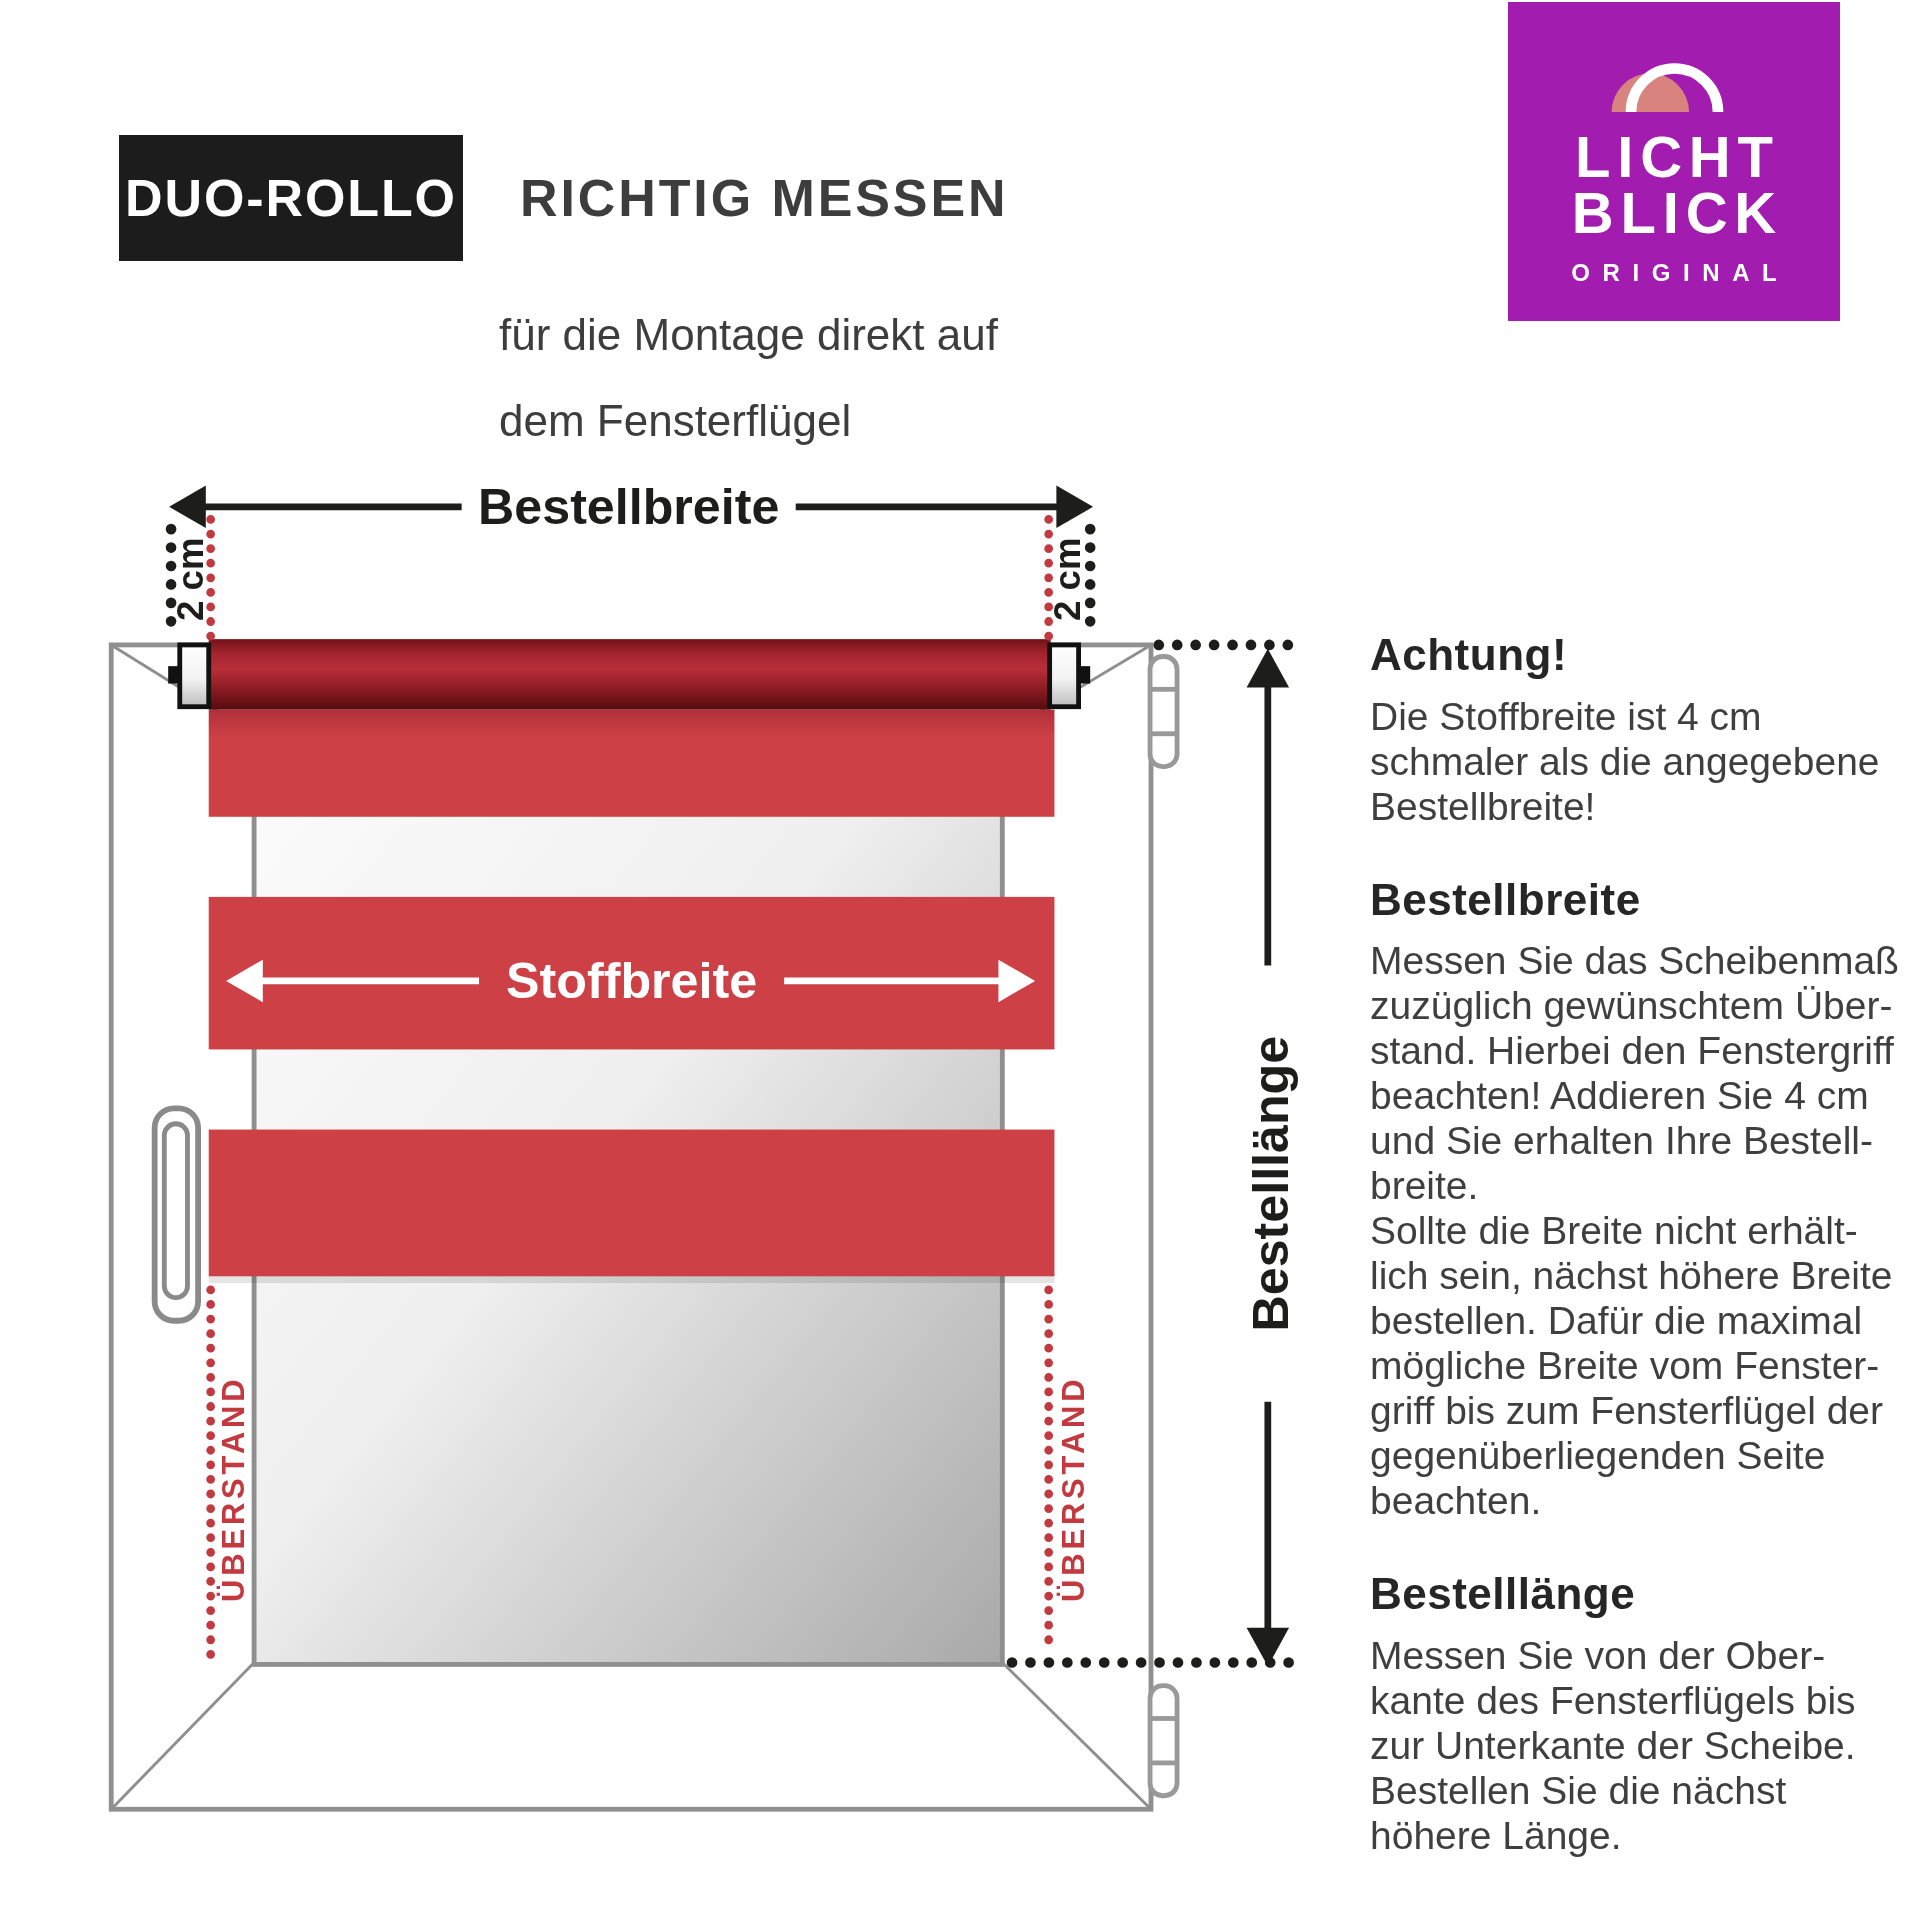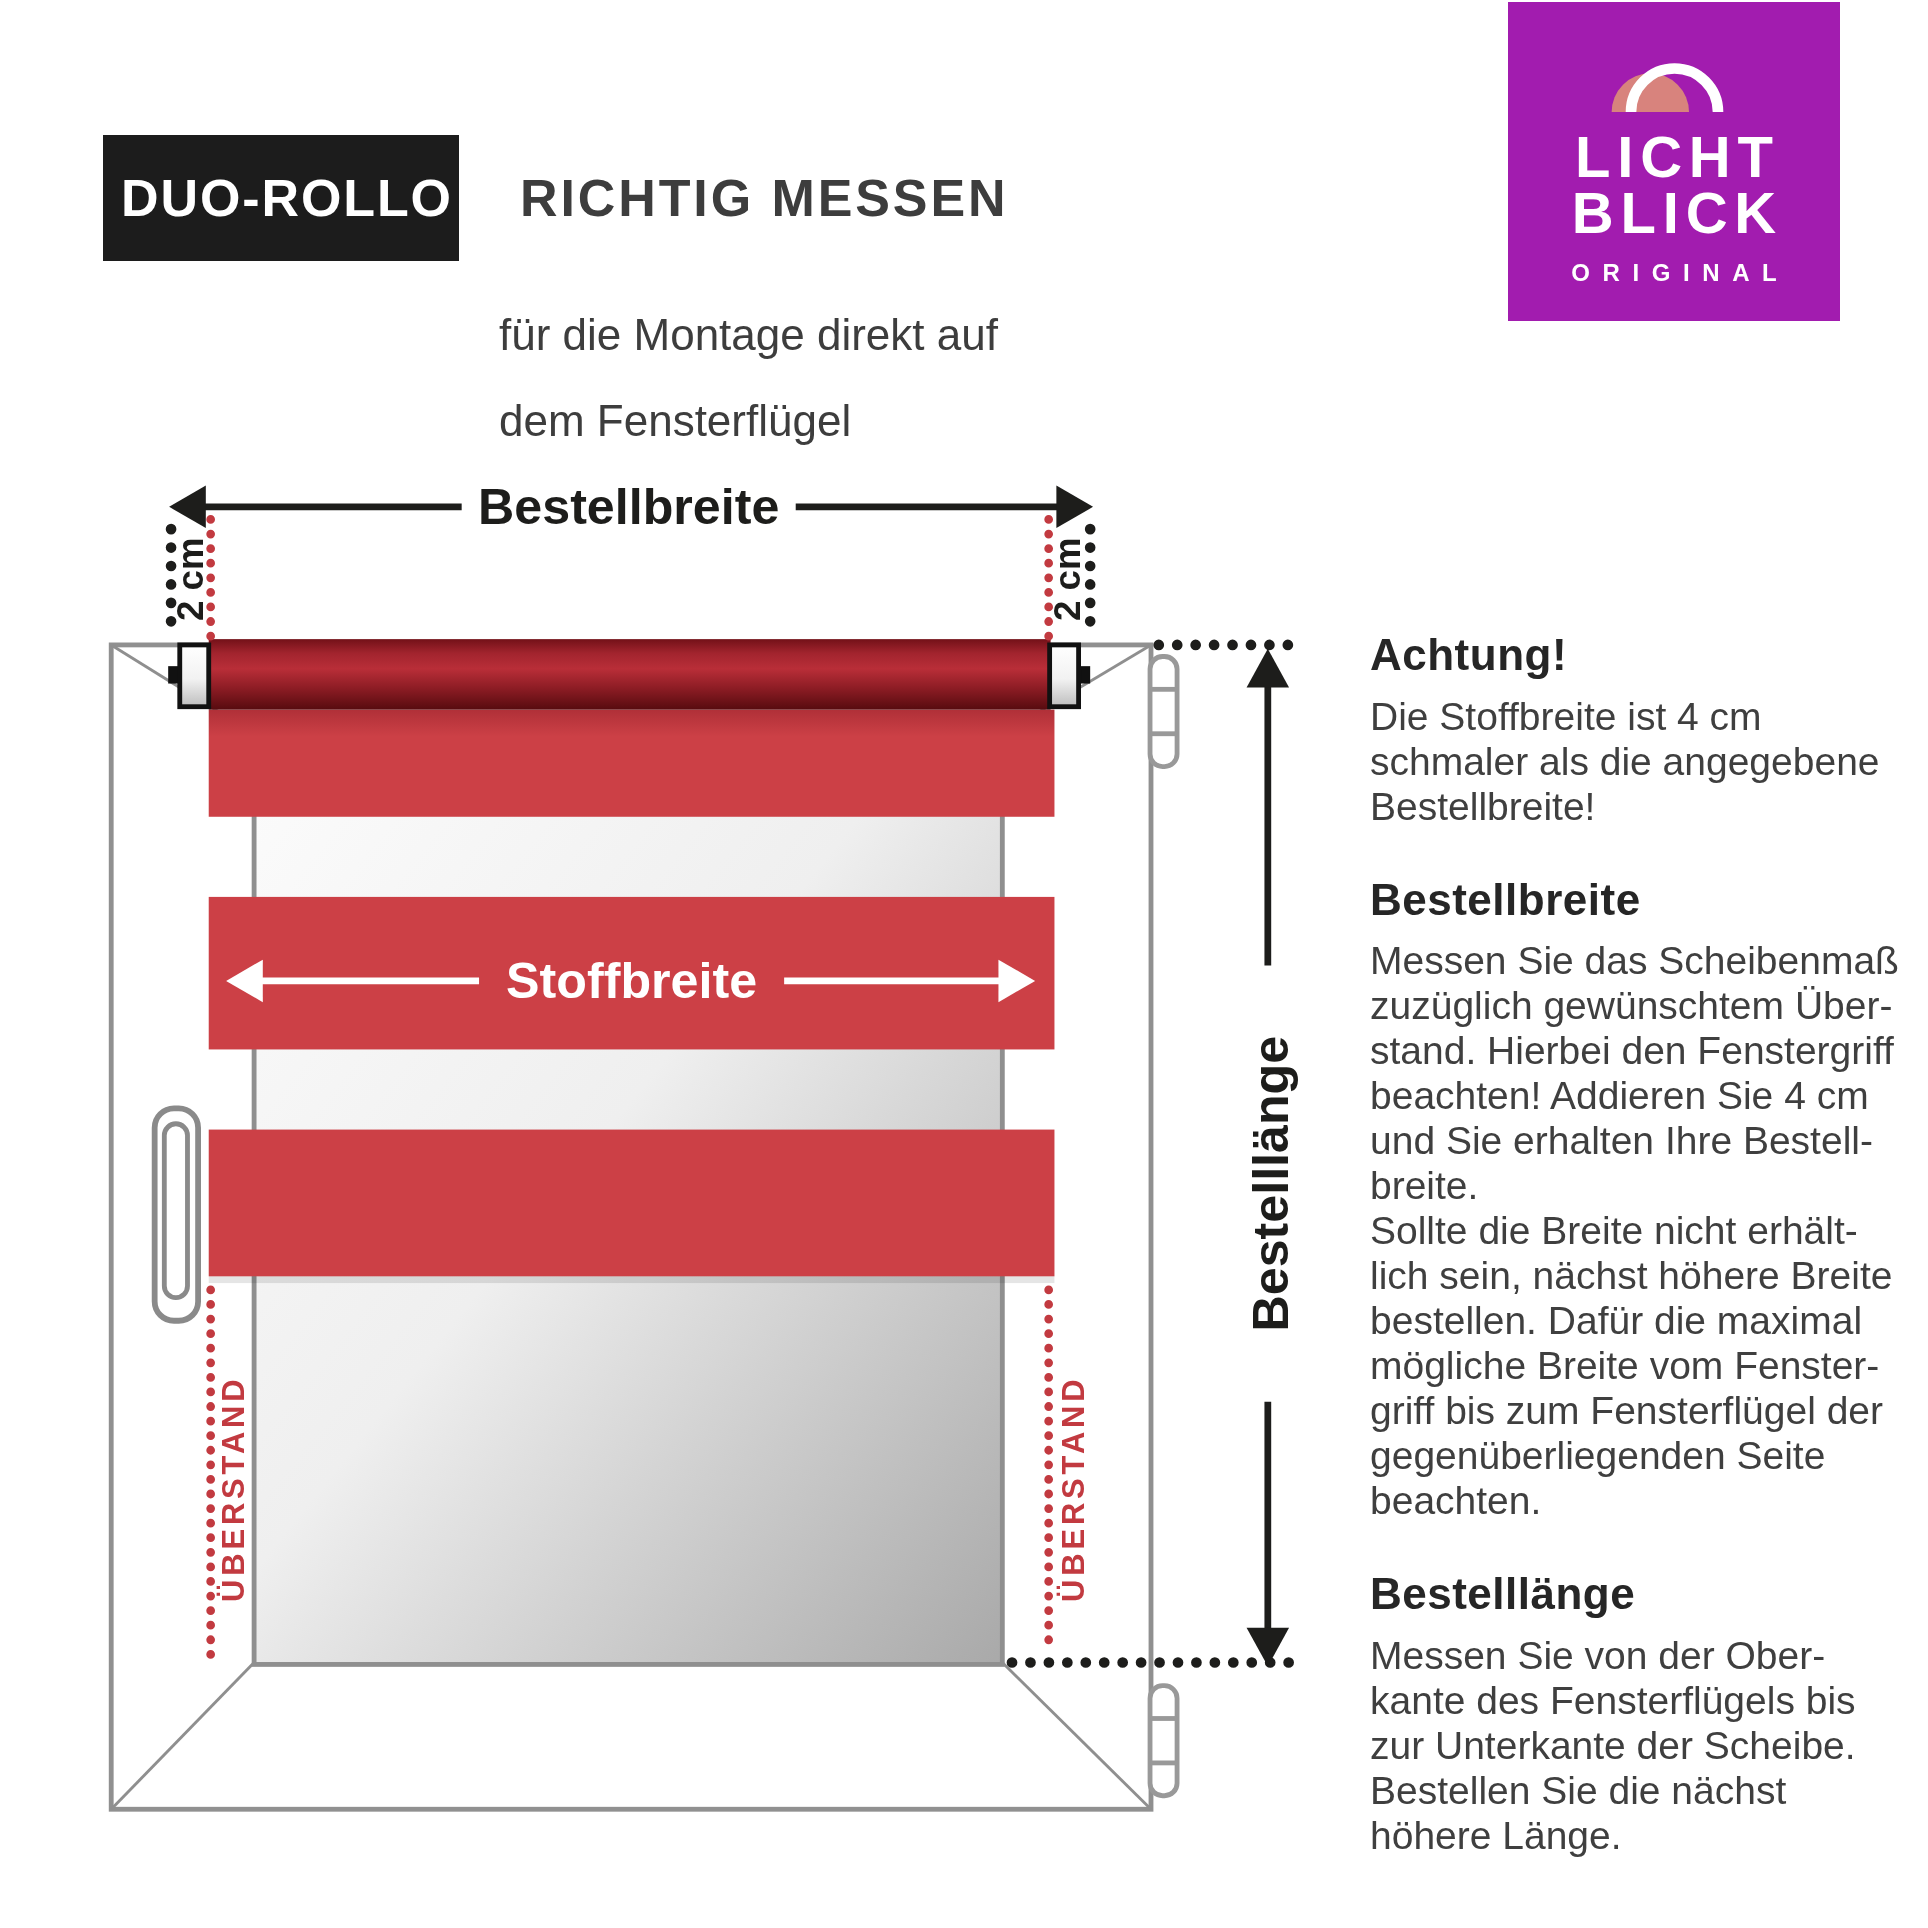--- a/index.html
+++ b/index.html
@@ -6,24 +6,24 @@
   body{
     width:1928px;height:1928px;
     background:#ffffff;
     font-family:"Liberation Sans", sans-serif;
     position:relative;
     overflow:hidden;
     color:#3d3d3d;
   }
   
   .badge{
-    position:absolute;left:103px;top:135px;width:344px;height:126px;
+    position:absolute;left:119px;top:135px;width:344px;height:126px;
     background:#1c1c1c;color:#ffffff;
     display:flex;align-items:center;justify-content:center;
-    font-size:52px;font-weight:bold;letter-spacing:1.9px;padding-left:12px;
+    font-size:52px;font-weight:bold;letter-spacing:1.9px;
   }
   .title{
     position:absolute;left:520px;top:135px;height:126px;
     display:flex;align-items:center;
     font-size:52px;font-weight:bold;color:#3d3d3d;letter-spacing:2.9px;
   }
   .subtitle{
     position:absolute;left:499px;top:292px;
     font-size:44px;line-height:86px;color:#3d3d3d;
     white-space:pre-line;

